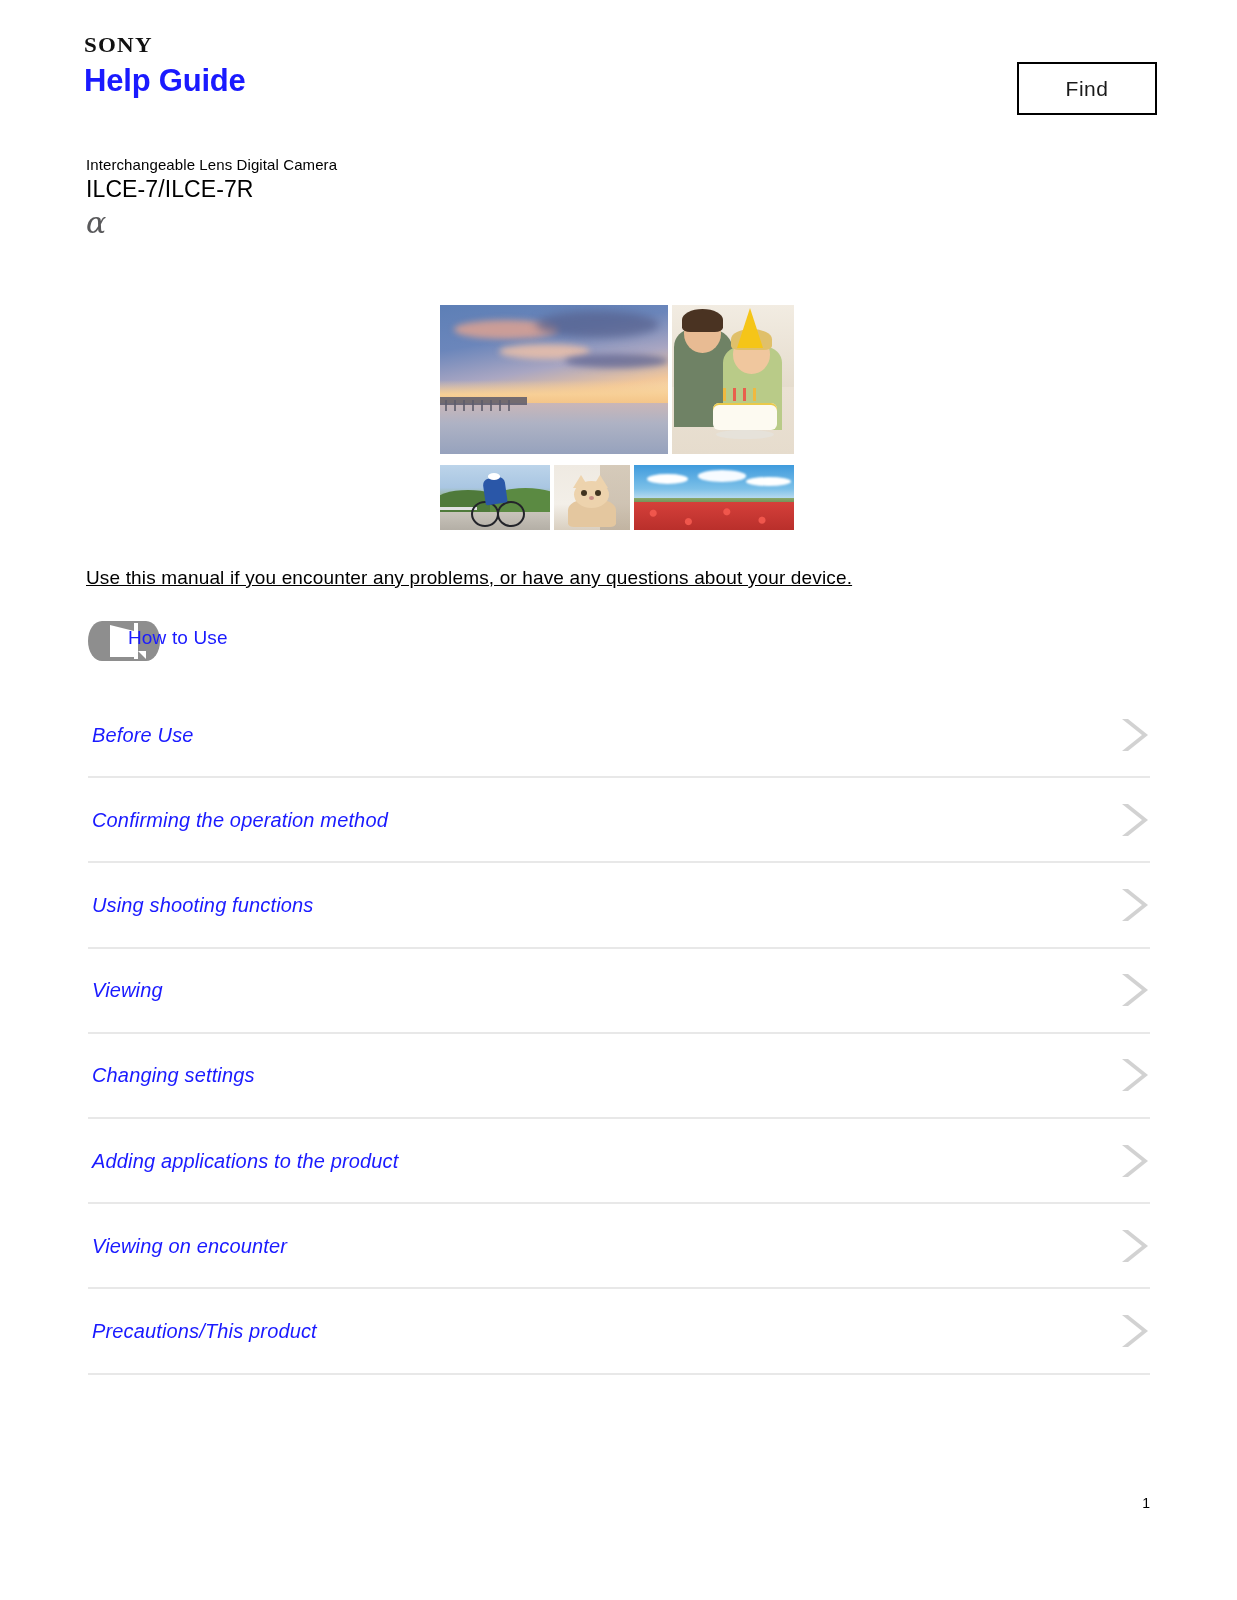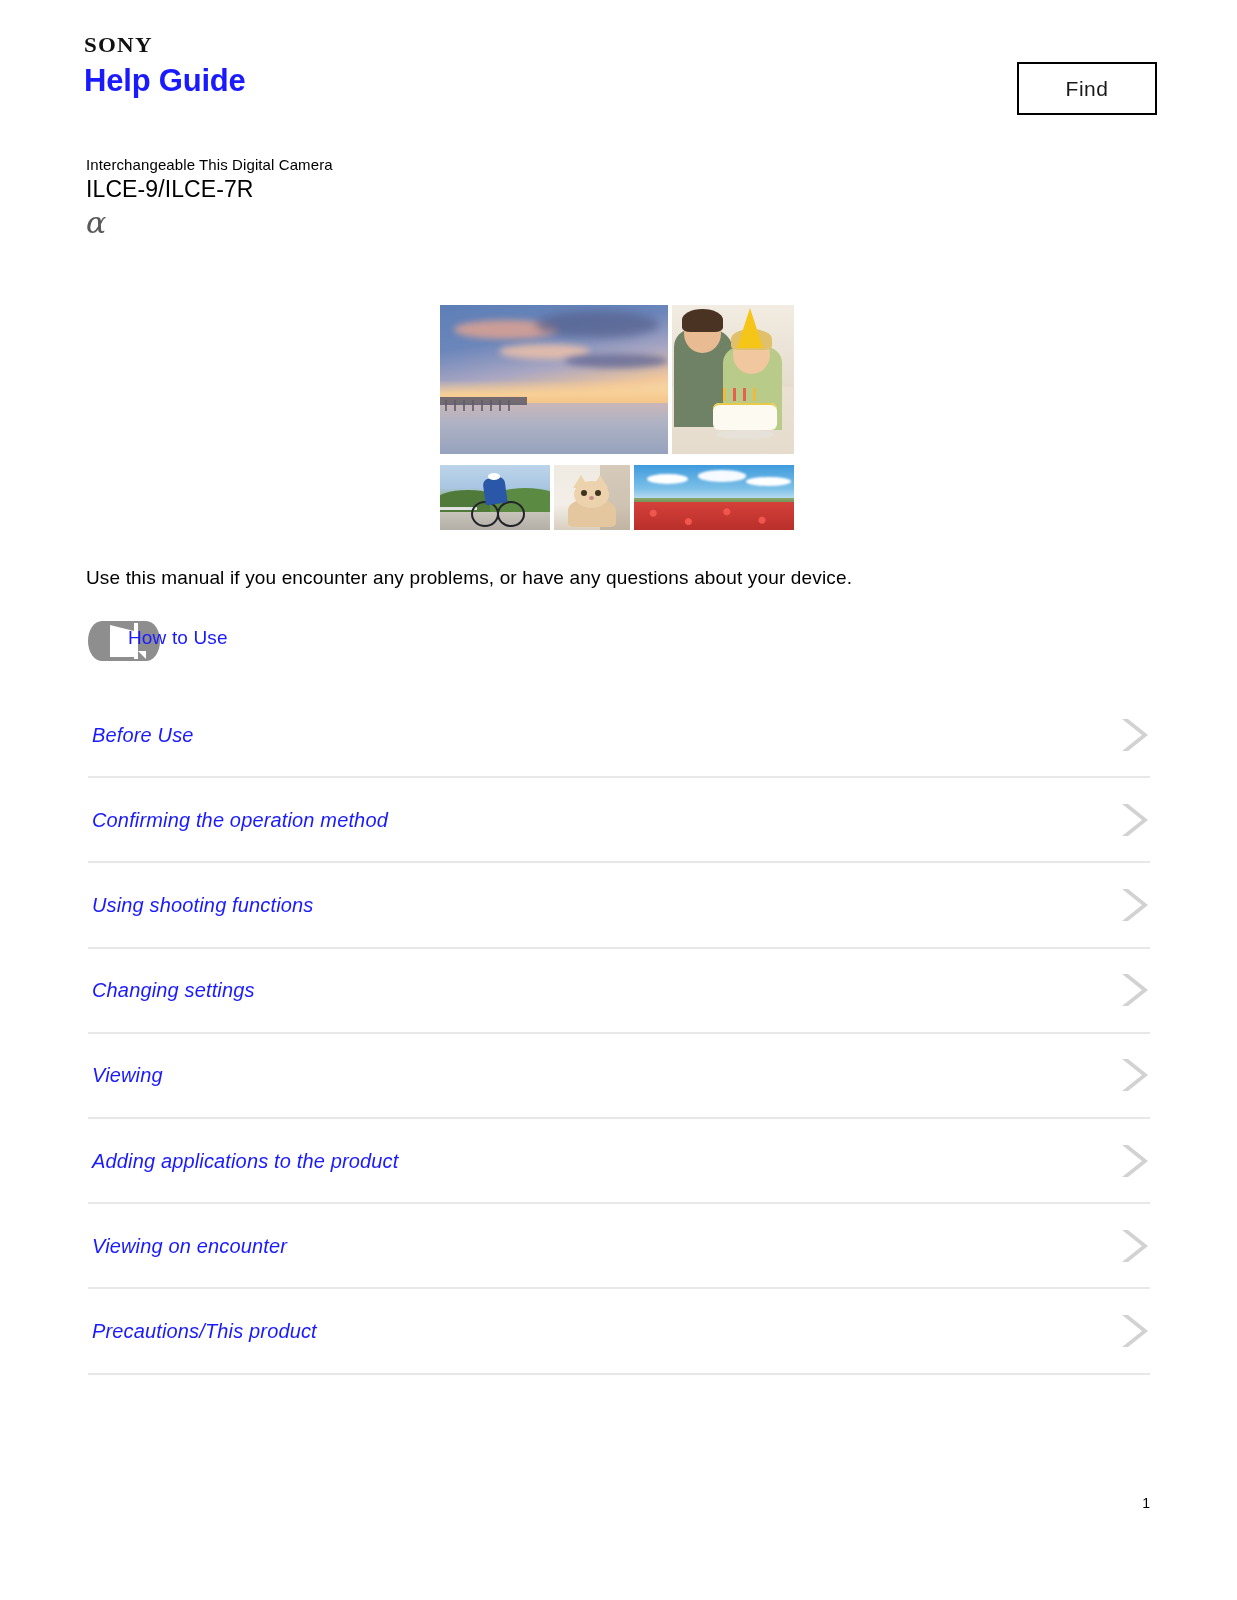--- a/index.html
+++ b/index.html
@@ -228,20 +228,21 @@
       linear-gradient(180deg,#d5403a 0%, #b92f2b 100%); }
 
   
   #intro-text {
     position: absolute;
     left: 86px;
     top: 567px;
     font-size: 19px;
     color: #000000;
     letter-spacing: 0.15px;
+    text-decoration: underline;
   }
 
   
   #how-to-use-row {
     position: absolute;
     left: 88px;
     top: 616px;
     width: 400px;
     height: 48px;
   }
@@ -311,22 +312,22 @@
 
 <div id="header">
   <div id="sony-logo">SONY</div>
   <div id="help-guide-title">Help Guide</div>
   <div id="find-button">
     <span id="find-button-label">Find</span>
   </div>
 </div>
 
 <div id="product-block">
-  <div id="product-category">Interchangeable This Digital Camera</div>
-  <div id="product-model">ILCE-9/ILCE-7R</div>
+  <div id="product-category">Interchangeable Lens Digital Camera</div>
+  <div id="product-model">ILCE-7/ILCE-7R</div>
   <div id="alpha-symbol">α</div>
 </div>
 
 <div id="collage">
   <div class="photo" id="photo-sunset">
     <div class="sky s1"></div>
       <div class="sky s2"></div>
       <div class="sky s3"></div>
     <div class="cloudA"></div>
       <div class="cloudB"></div>
@@ -419,37 +420,37 @@
   <div class="section-item">
     <span class="section-label">Using shooting functions</span>
     <span class="chevron-icon">
       <svg width="34" height="40" viewBox="0 0 34 40" xmlns="http://www.w3.org/2000/svg">
         <path d="M6 4 L26 20 L6 36 L12 36 L32 20 L12 4 Z" fill="#d2d2d2"></path>
       </svg>
     </span>
   </div>
 
   <div class="section-item">
+    <span class="section-label">Viewing</span>
+    <span class="chevron-icon">
+      <svg width="34" height="40" viewBox="0 0 34 40" xmlns="http://www.w3.org/2000/svg">
+        <path d="M6 4 L26 20 L6 36 L12 36 L32 20 L12 4 Z" fill="#d2d2d2"></path>
+      </svg>
+    </span>
+  </div>
+
+  <div class="section-item">
     <span class="section-label">Changing settings</span>
     <span class="chevron-icon">
       <svg width="34" height="40" viewBox="0 0 34 40" xmlns="http://www.w3.org/2000/svg">
         <path d="M6 4 L26 20 L6 36 L12 36 L32 20 L12 4 Z" fill="#d2d2d2"></path>
       </svg>
     </span>
   </div>
 
-  <div class="section-item">
-    <span class="section-label">Viewing</span>
-    <span class="chevron-icon">
-      <svg width="34" height="40" viewBox="0 0 34 40" xmlns="http://www.w3.org/2000/svg">
-        <path d="M6 4 L26 20 L6 36 L12 36 L32 20 L12 4 Z" fill="#d2d2d2"></path>
-      </svg>
-    </span>
-  </div>
-
 
   <div class="section-item">
     <span class="section-label">Adding applications to the product</span>
     <span class="chevron-icon">
       <svg width="34" height="40" viewBox="0 0 34 40" xmlns="http://www.w3.org/2000/svg">
         <path d="M6 4 L26 20 L6 36 L12 36 L32 20 L12 4 Z" fill="#d2d2d2"></path>
       </svg>
     </span>
   </div>
 

